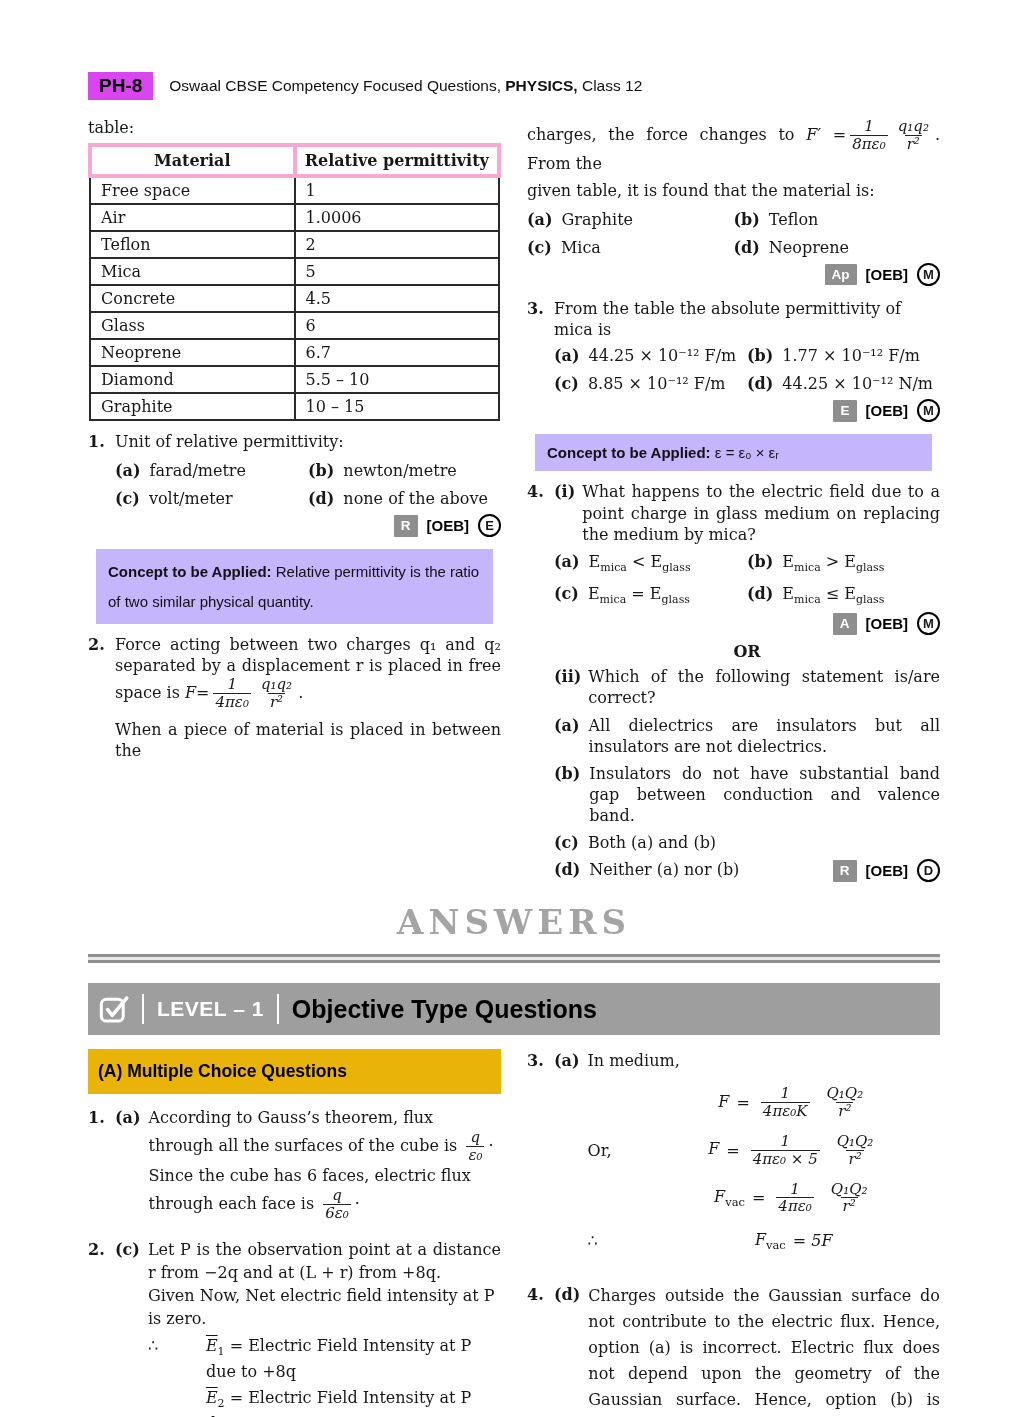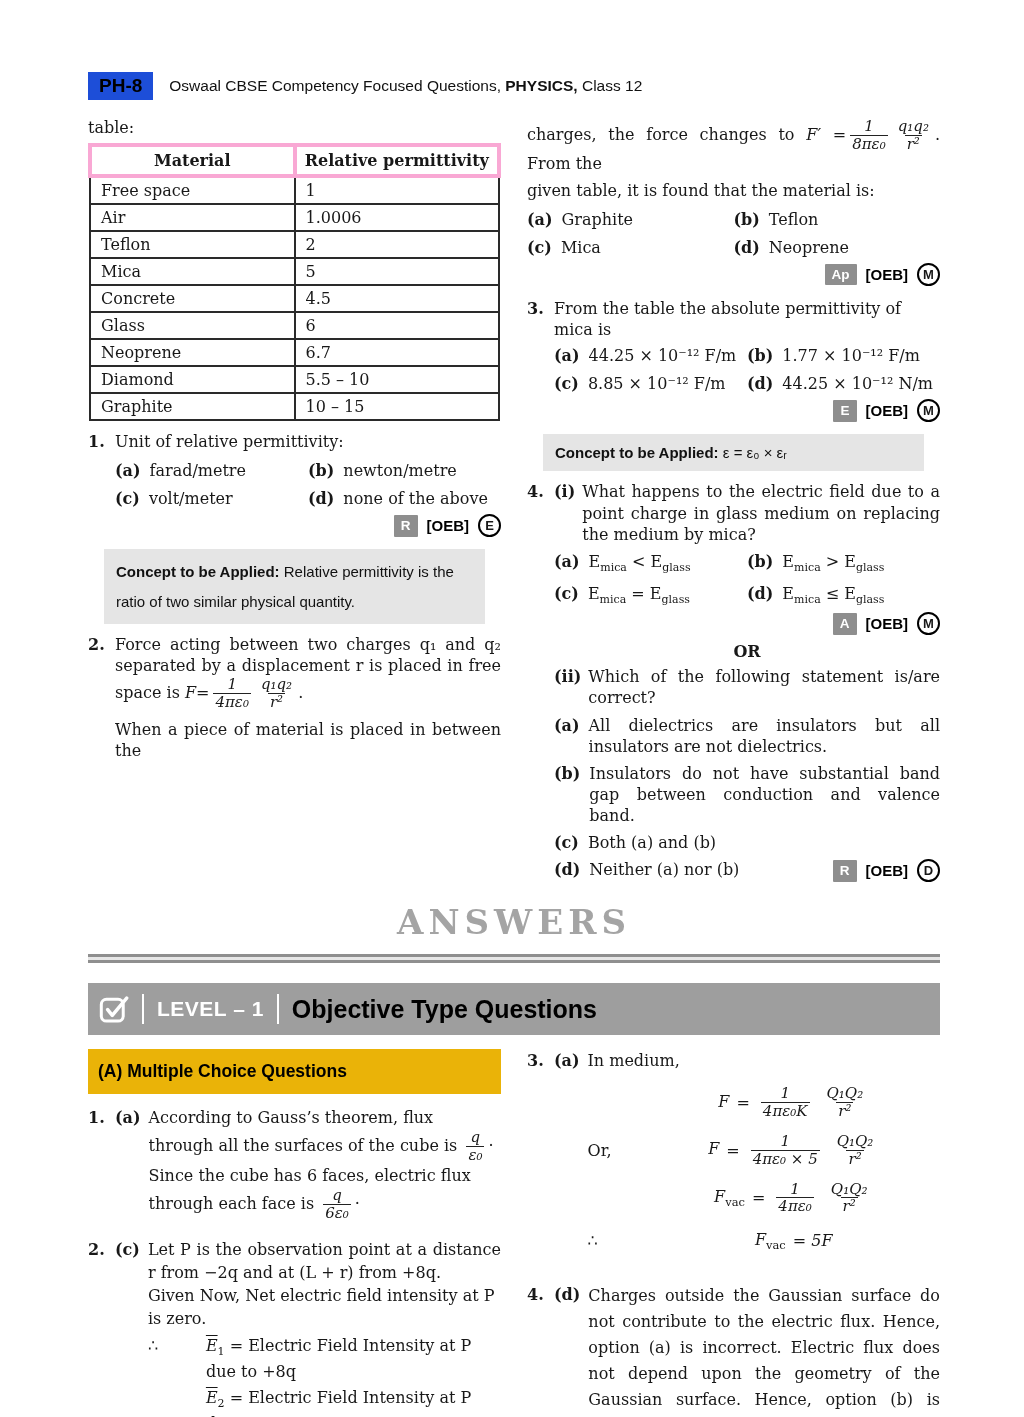--- a/index.html
+++ b/index.html
@@ -4,21 +4,21 @@
 <style>
   *{margin:0;padding:0;box-sizing:border-box;}
   html,body{background:#ffffff;}
   body{width:1024px;height:1417px;overflow:hidden;position:relative;
        font-family:"DejaVu Serif",serif;color:#181818;}
   .page{padding:72px 84px 0 88px;}
 
   
   .header{display:flex;align-items:center;gap:16px;margin-bottom:18px;
           font-family:"Liberation Sans",sans-serif;}
-  .ph-badge{background:#1d4ed8;font-weight:bold;font-size:19px;padding:3px 11px;color:#000;}
+  .ph-badge{background:#d946ef;font-weight:bold;font-size:19px;padding:3px 11px;color:#000;}
   .header-title{font-size:15.5px;color:#111;}
   .header-title b{font-weight:bold;}
 
   
   .cols{display:flex;gap:26px;align-items:flex-start;}
   .col{flex:1;min-width:0;}
 
   .intro{font-size:16px;margin-bottom:6px;}
 
   table.perm{width:100%;border-collapse:collapse;font-size:16px;margin-bottom:8px;}
@@ -41,22 +41,22 @@
 
   .badges{display:flex;justify-content:flex-end;align-items:center;gap:9px;margin:5px 0 2px;}
   .badges.inline{margin:0 0 0 auto;}
   .badge-square{background:#8e8e8e;color:#fff;font-family:"Liberation Sans",sans-serif;
                 font-weight:bold;font-size:13.5px;padding:2px 7px;border-radius:1px;}
   .badge-oeb{font-family:"Liberation Sans",sans-serif;font-weight:bold;font-size:15px;color:#000;}
   .badge-circle{width:23px;height:23px;border:2px solid #000;border-radius:50%;flex:none;
                 display:inline-flex;align-items:center;justify-content:center;
                 font-family:"Liberation Sans",sans-serif;font-weight:bold;font-size:13px;}
 
-  .concept{background:#e5e5e5;font-family:"Liberation Sans",sans-serif;font-size:15px;
-           padding:8px 12px;margin:10px 16px 4px;line-height:1.95;color:#111;}
+  .concept{background:#c4b5fd;font-family:"Liberation Sans",sans-serif;font-size:15px;
+           padding:8px 12px;margin:10px 8px 4px;line-height:1.95;color:#111;}
   .concept b{font-weight:bold;}
 
   
   .frac{display:inline-flex;flex-direction:column;align-items:center;vertical-align:middle;
         font-style:italic;line-height:1.12;margin:0 4px;font-size:15px;}
   .frac .den{border-top:1.5px solid #222;padding:0 2px;}
   .frac .num{padding:0 2px;}
   .mathi{font-style:italic;}
   sub{font-size:11px;font-style:normal;}
   .ovl{text-decoration:overline;font-style:italic;}

